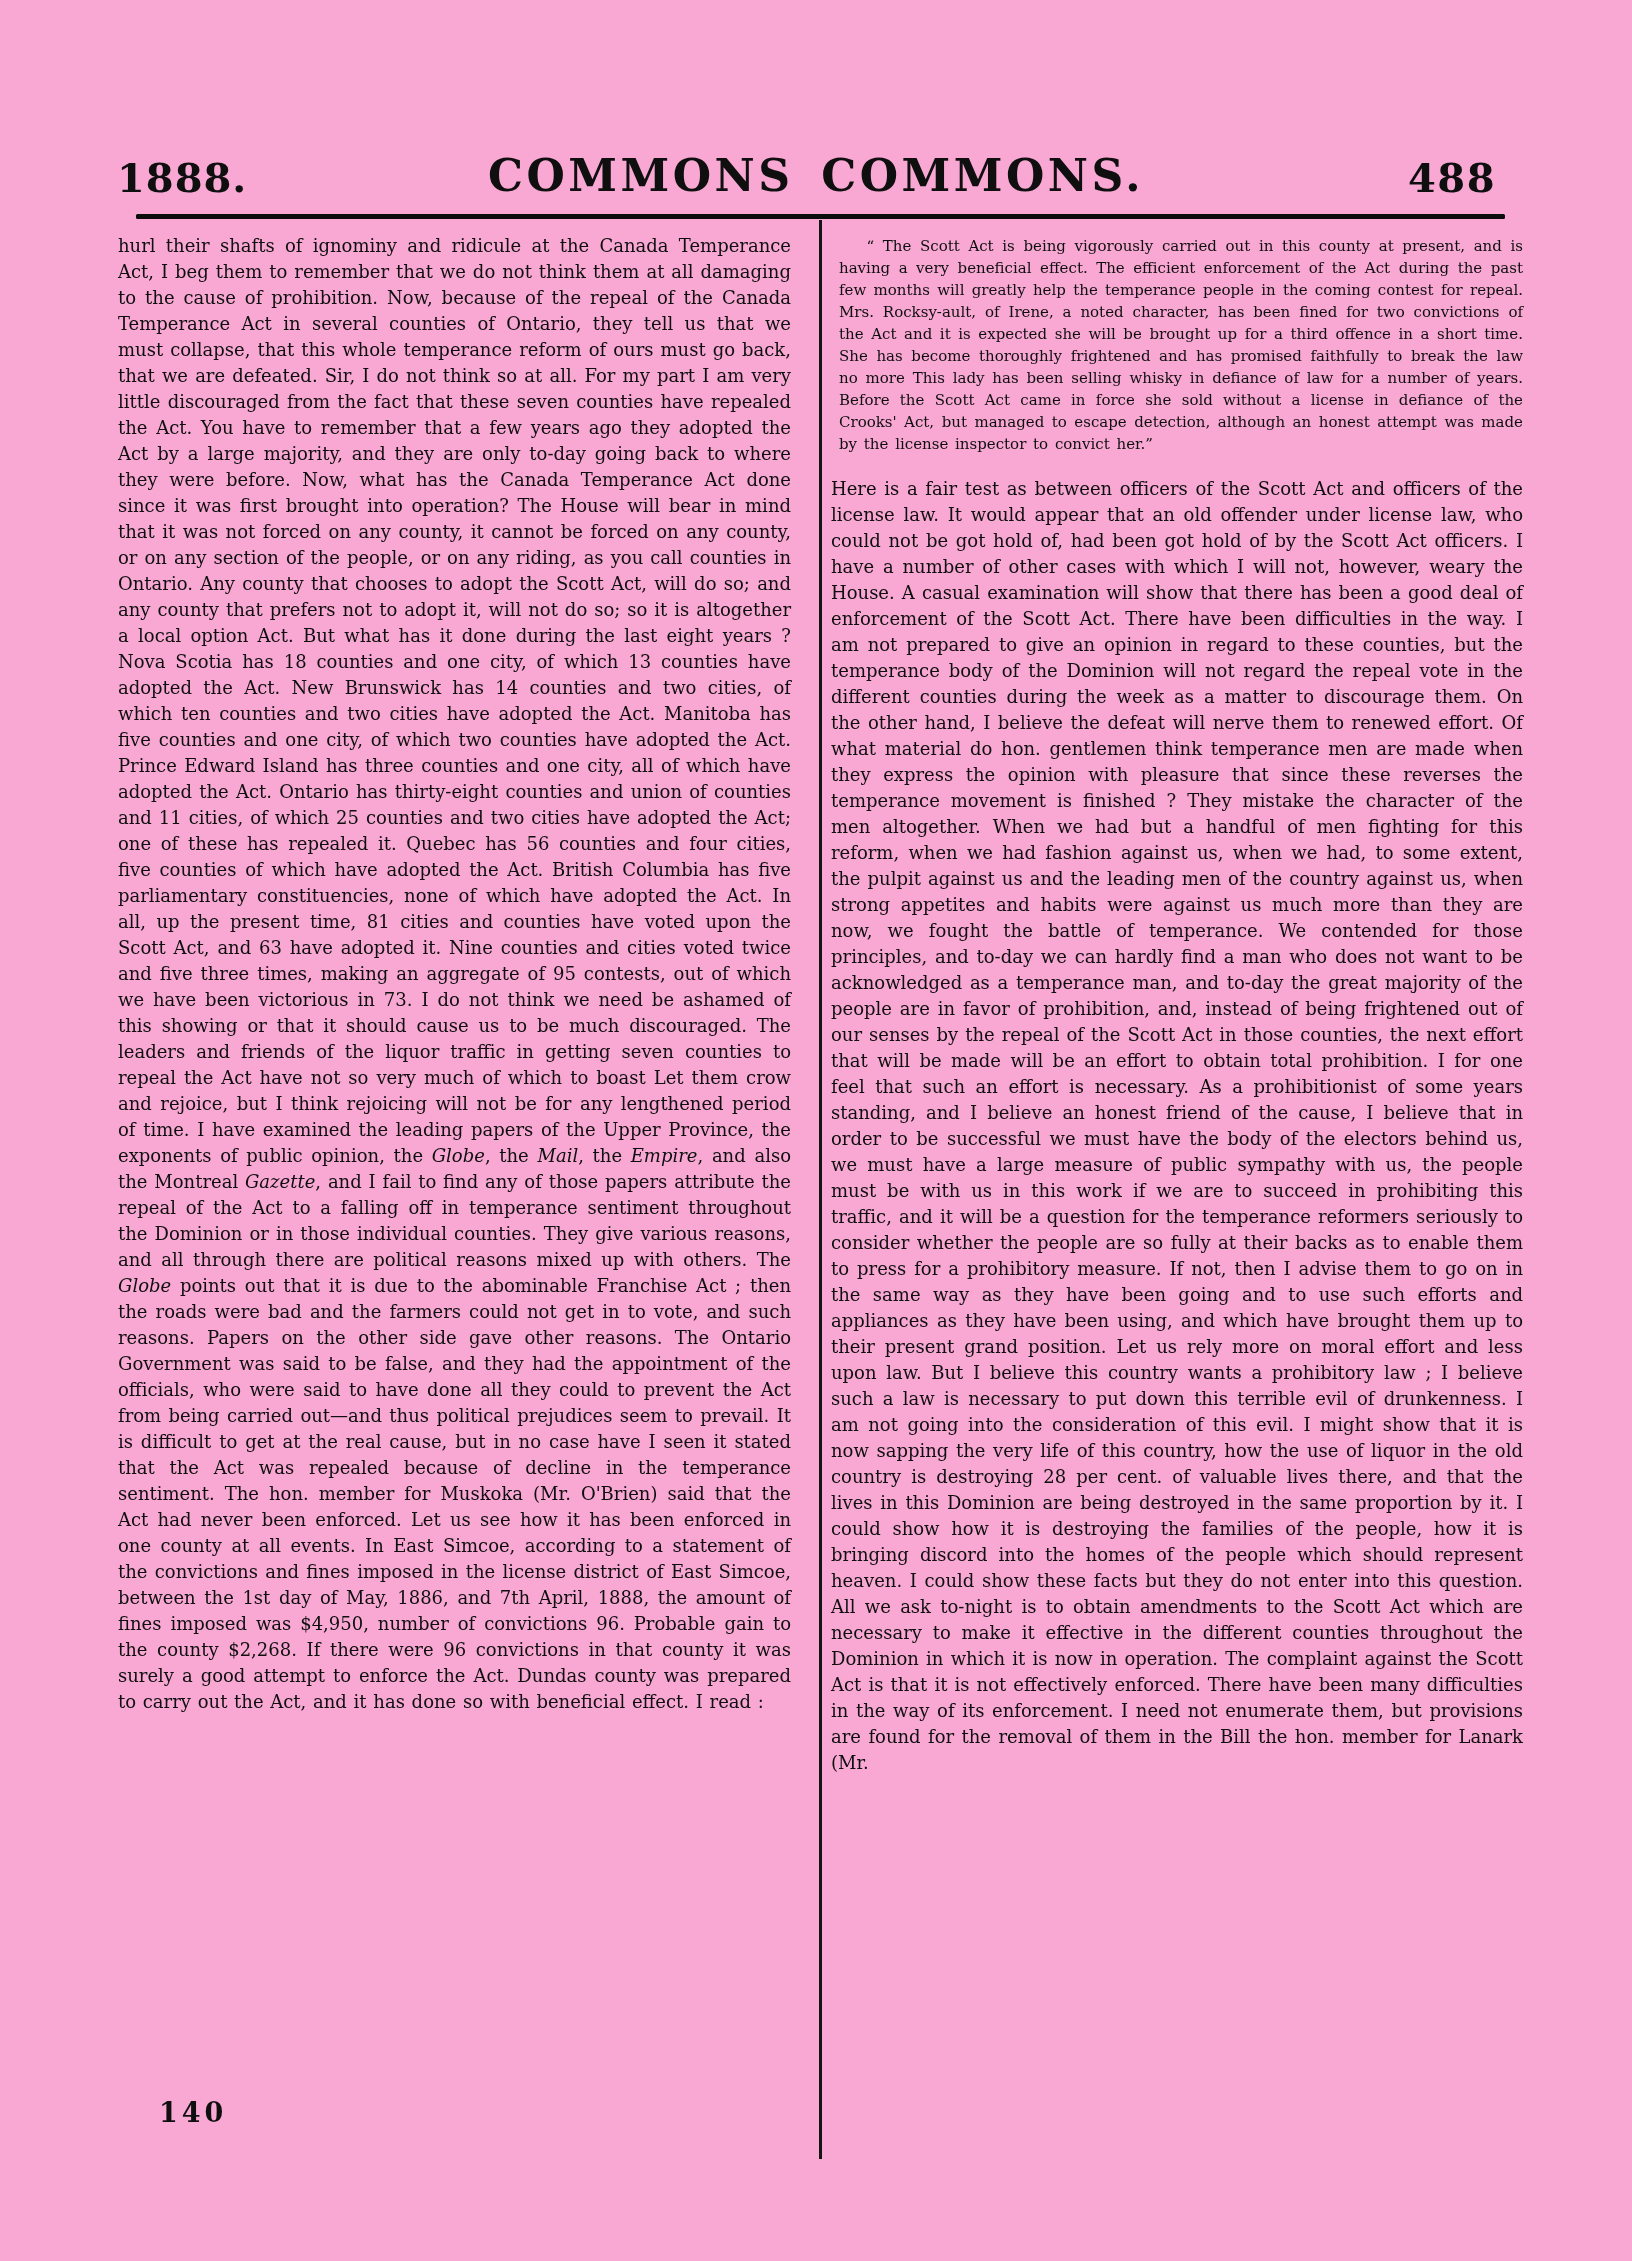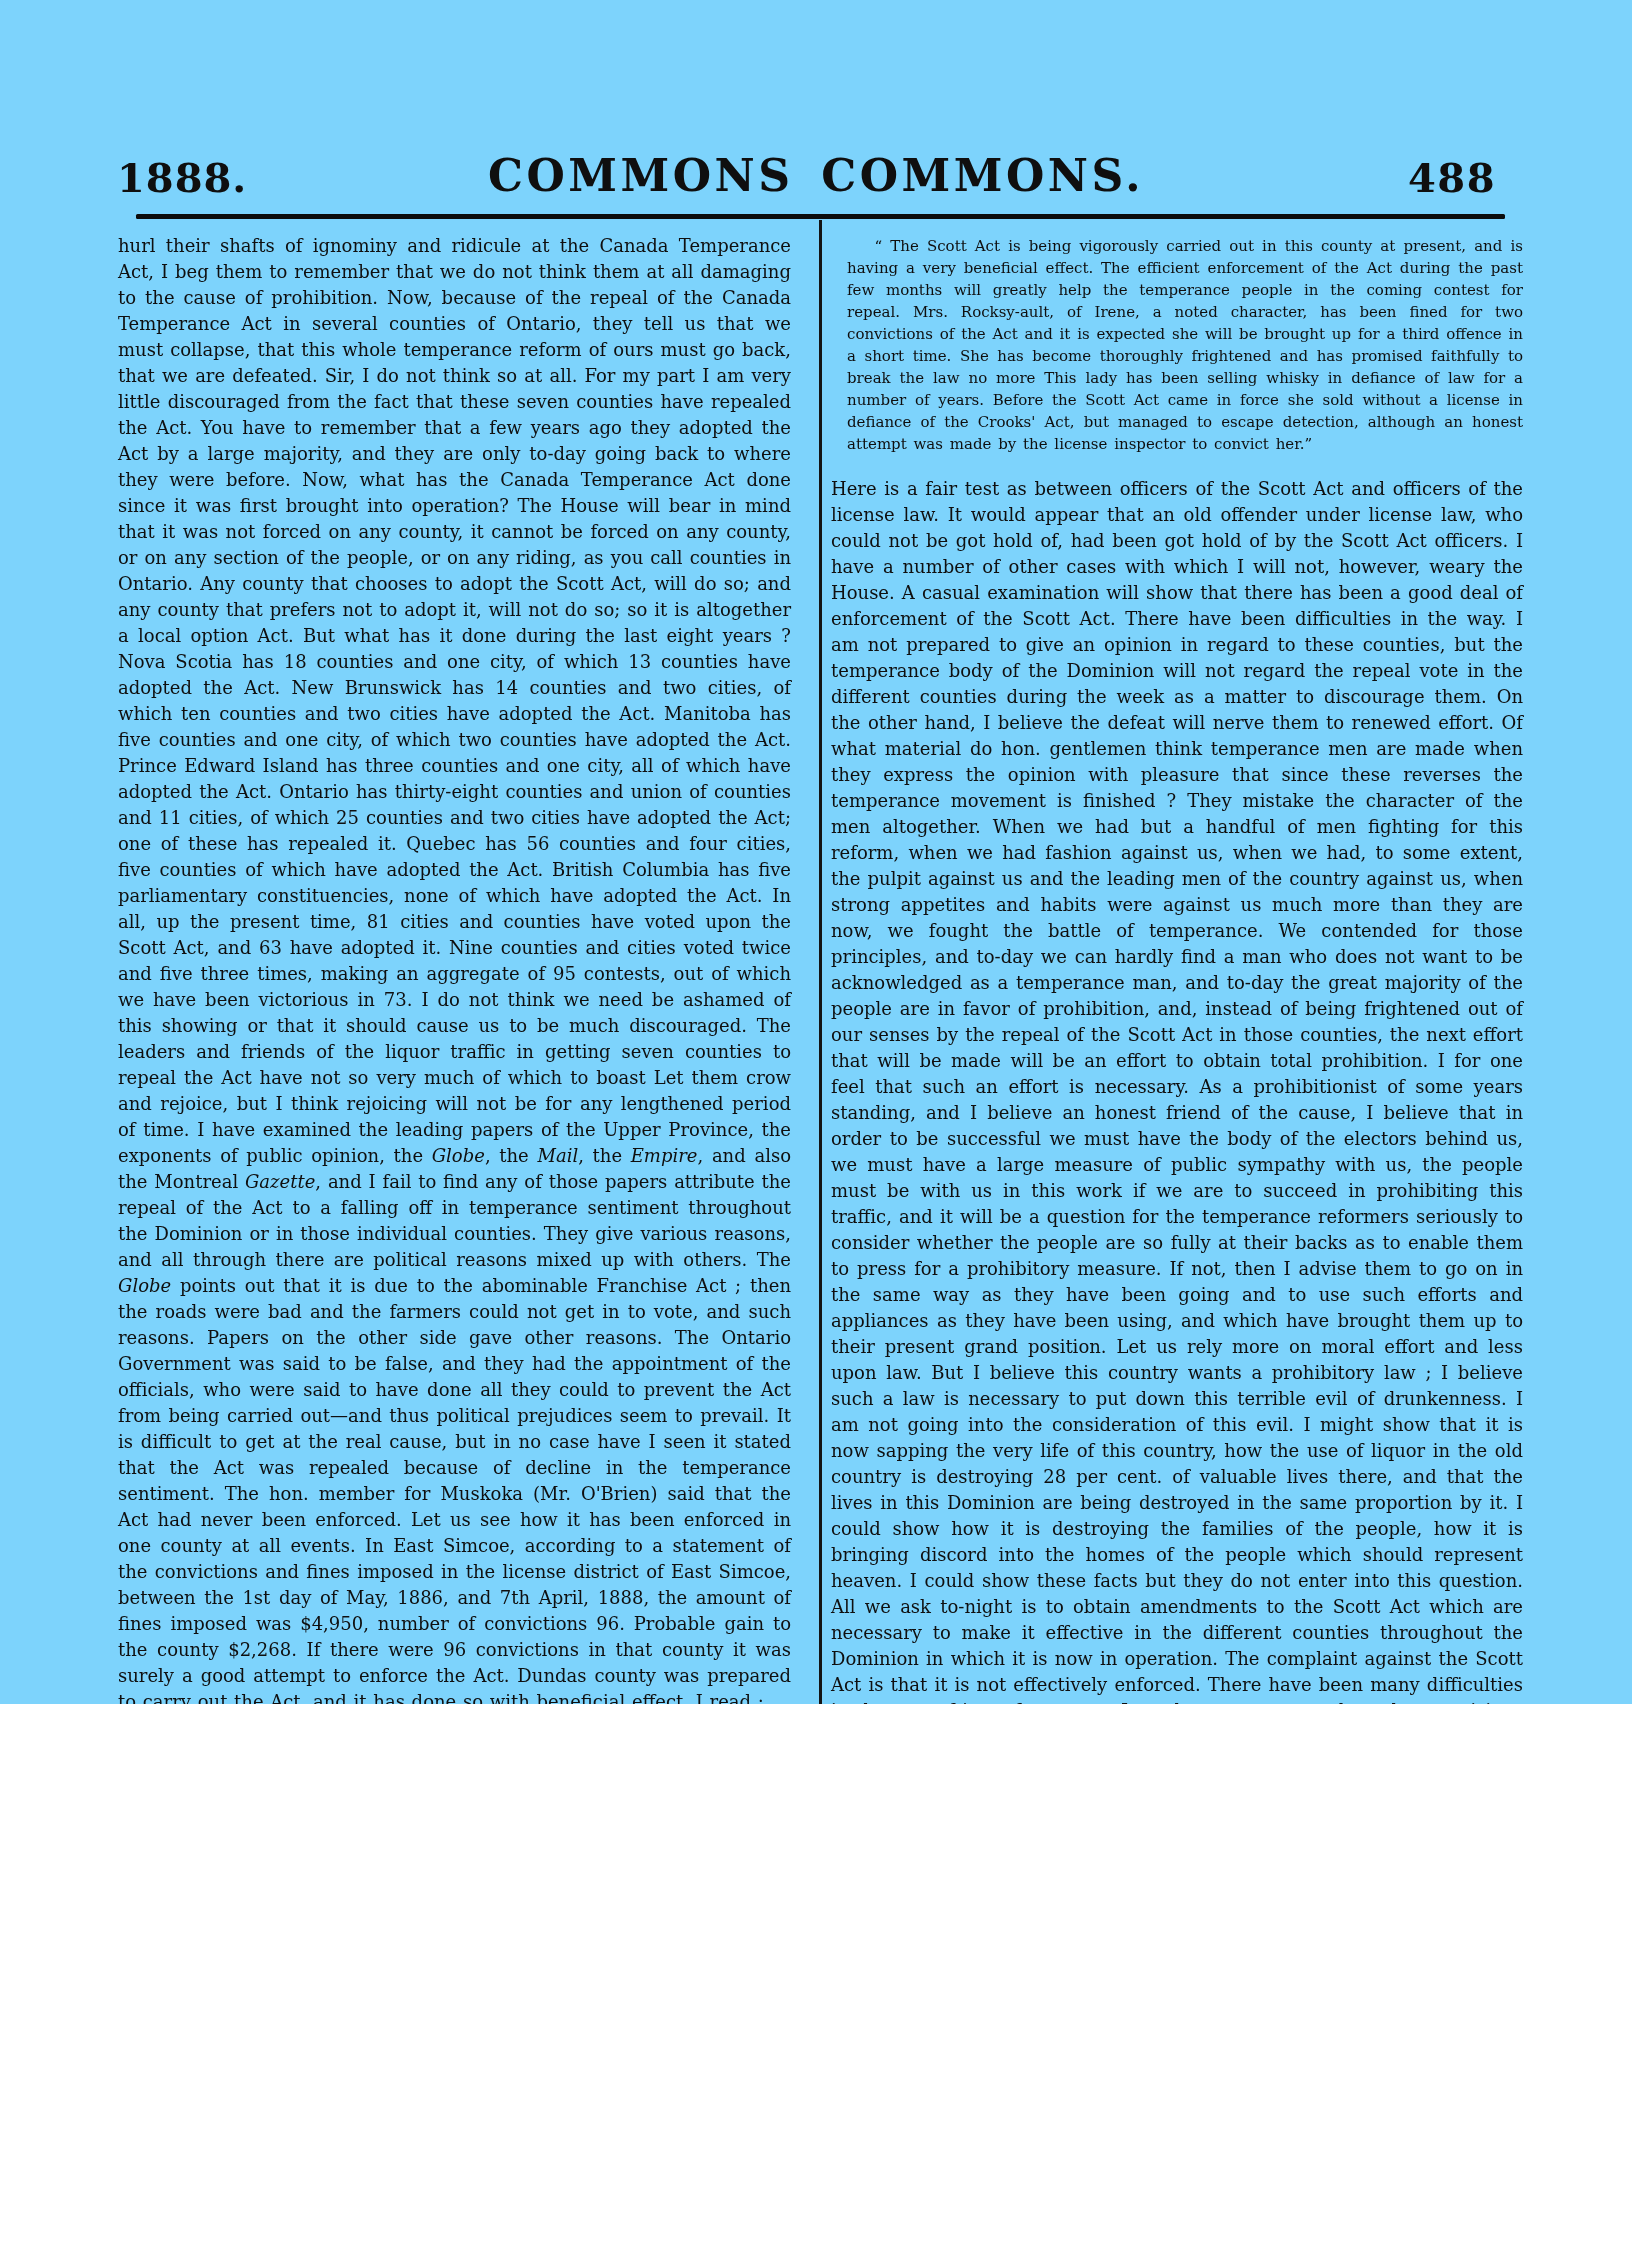--- a/index.html
+++ b/index.html
@@ -3,22 +3,22 @@
 <meta charset="utf-8">
 <style>
   html, body {
     margin: 0;
     padding: 0;
     background: #ffffff;
   }
   .page {
     position: relative;
     width: 1632px;
-    height: 1704px;
-    background: #7dd3fc;
+    height: 2261px;
+    background: #f9a8d4;
     color: #0f0f0f;
     font-family: "DejaVu Serif", "Liberation Serif", serif;
     overflow: hidden;
   }
   .hdr-year {
     position: absolute;
     left: 117px;
     top: 154px;
     font-size: 40px;
     font-weight: bold;
@@ -76,21 +76,21 @@
   .speech {
     margin: 0;
     font-size: 18px;
     line-height: 26px;
     word-spacing: 1px;
   }
   .speech em {
     font-style: italic;
   }
   .extract {
-    margin: 2px 0 21px 16px;
+    margin: 2px 0 21px 8px;
     font-size: 15px;
     line-height: 22px;
     word-spacing: 2px;
     text-indent: 27.5px;
   }
   .signature {
     position: absolute;
     left: 159px;
     top: 2097px;
     font-size: 27px;

